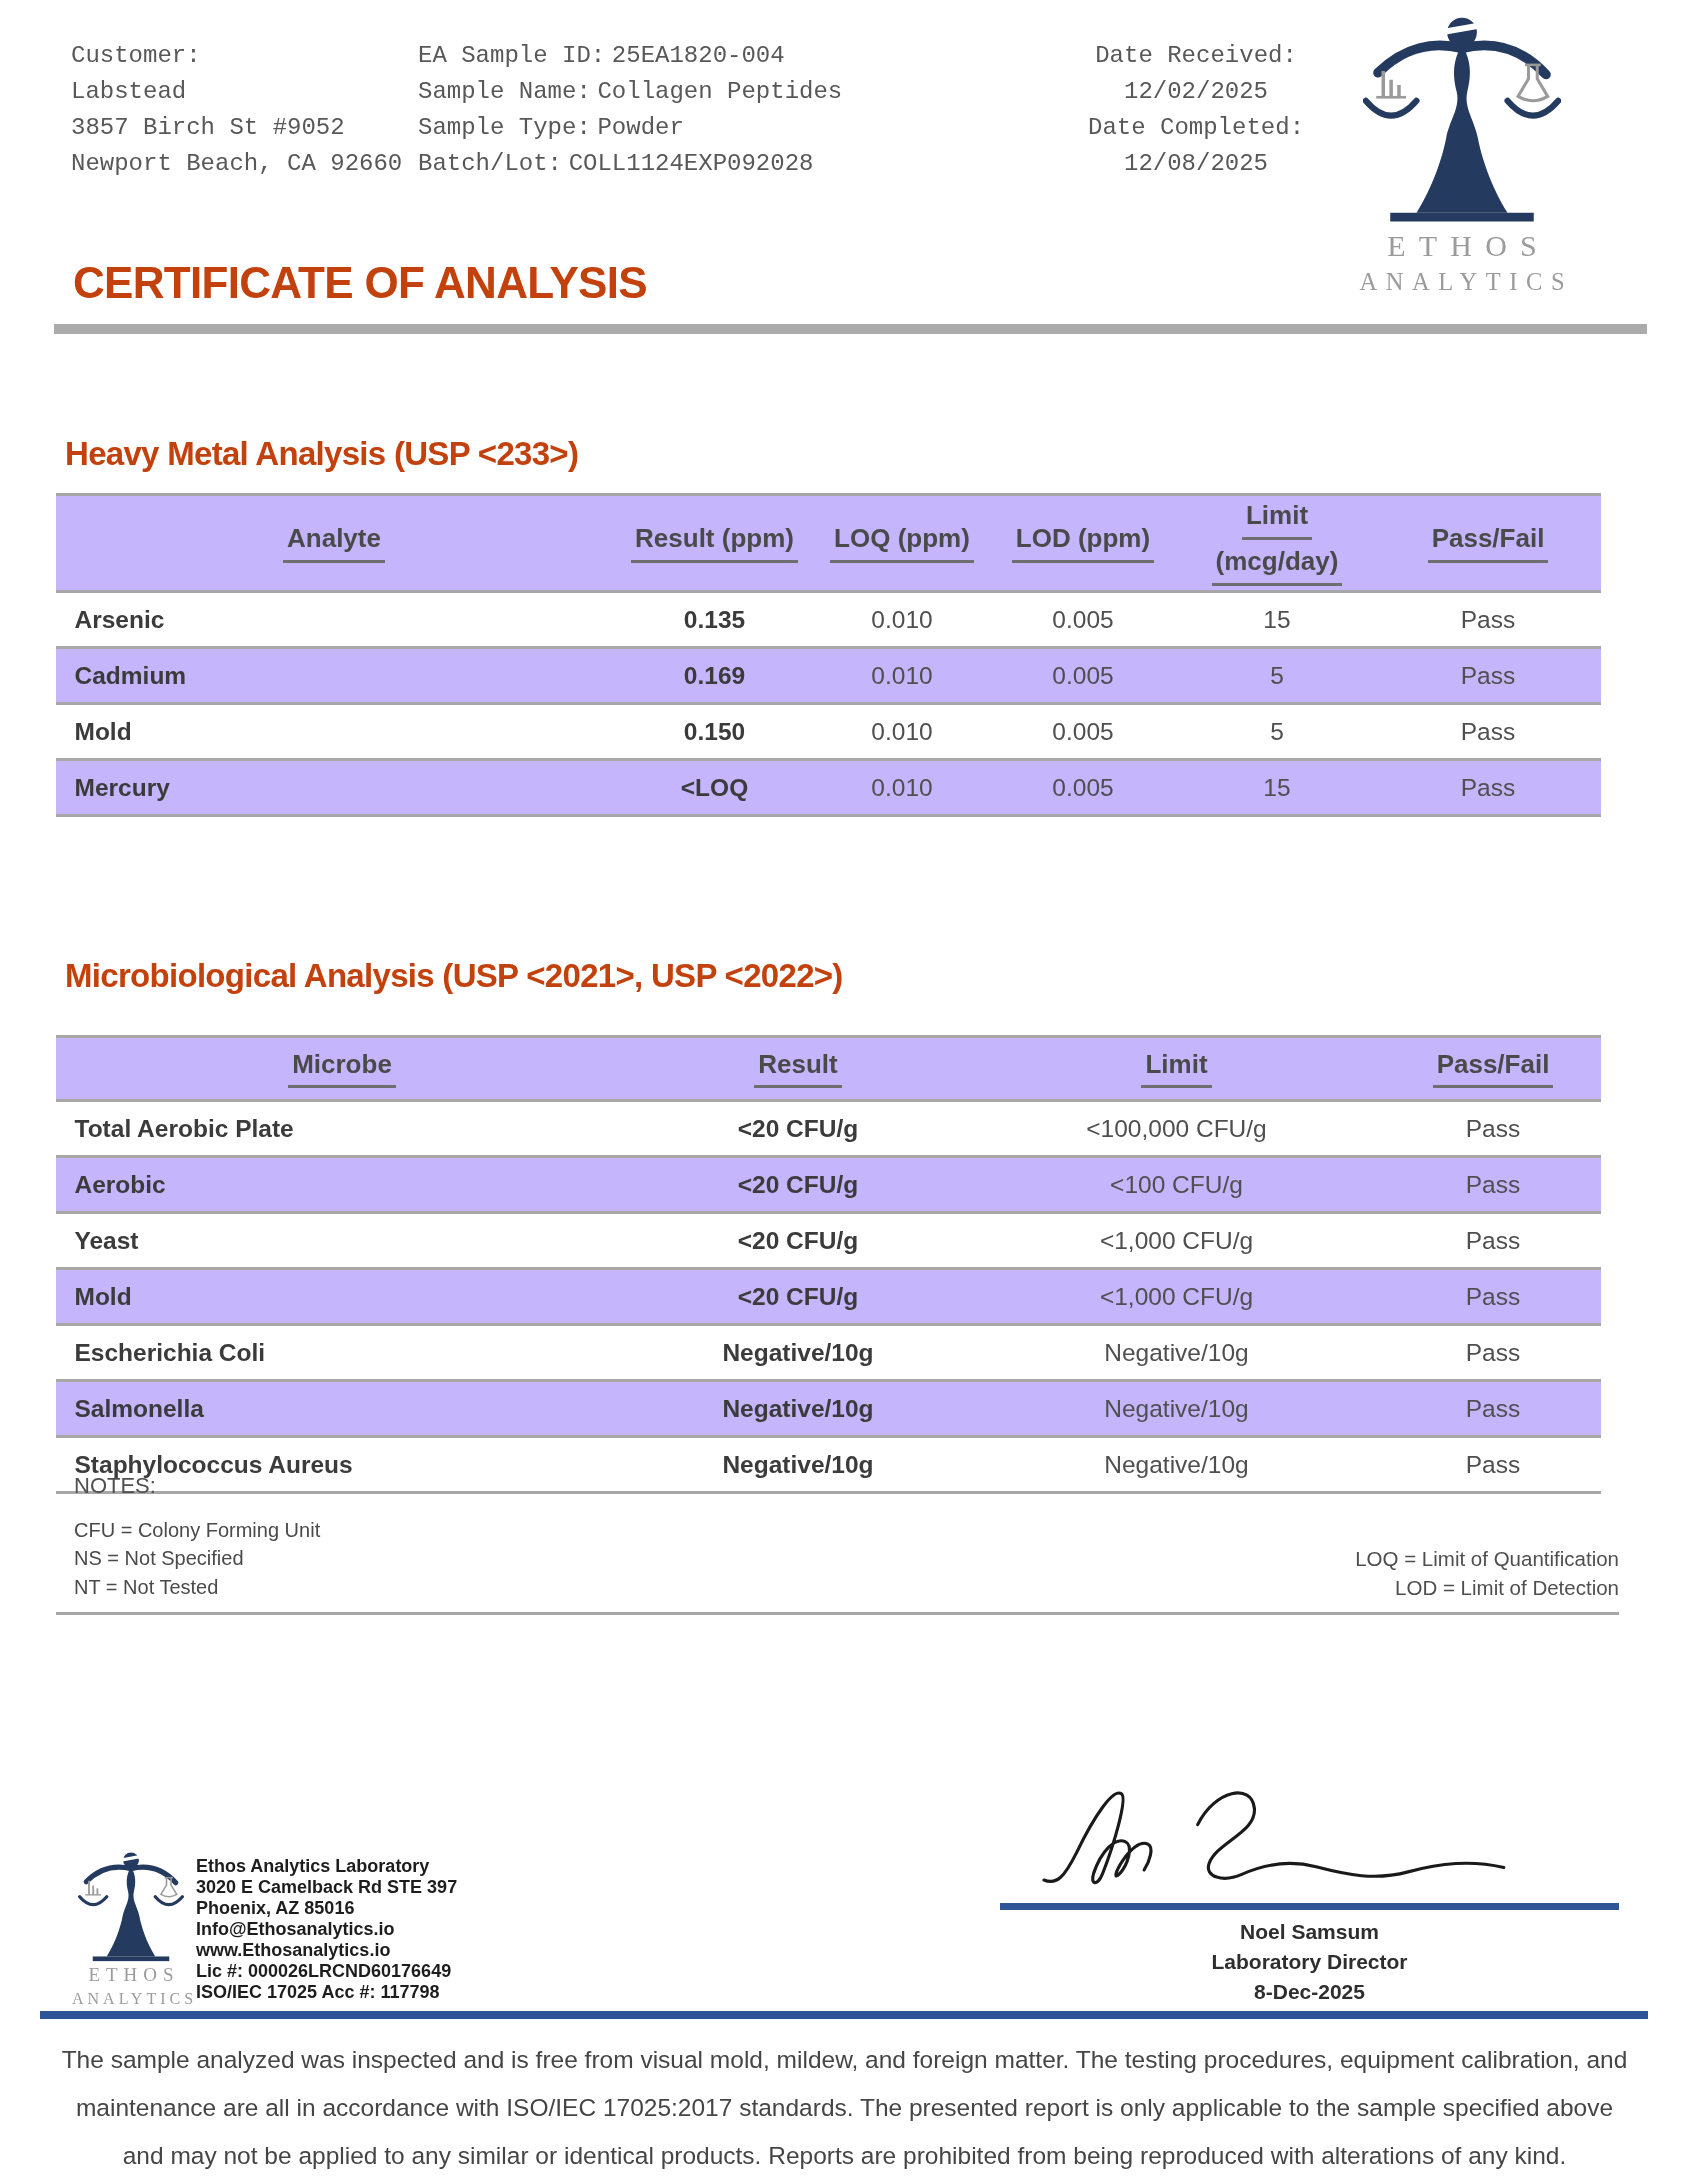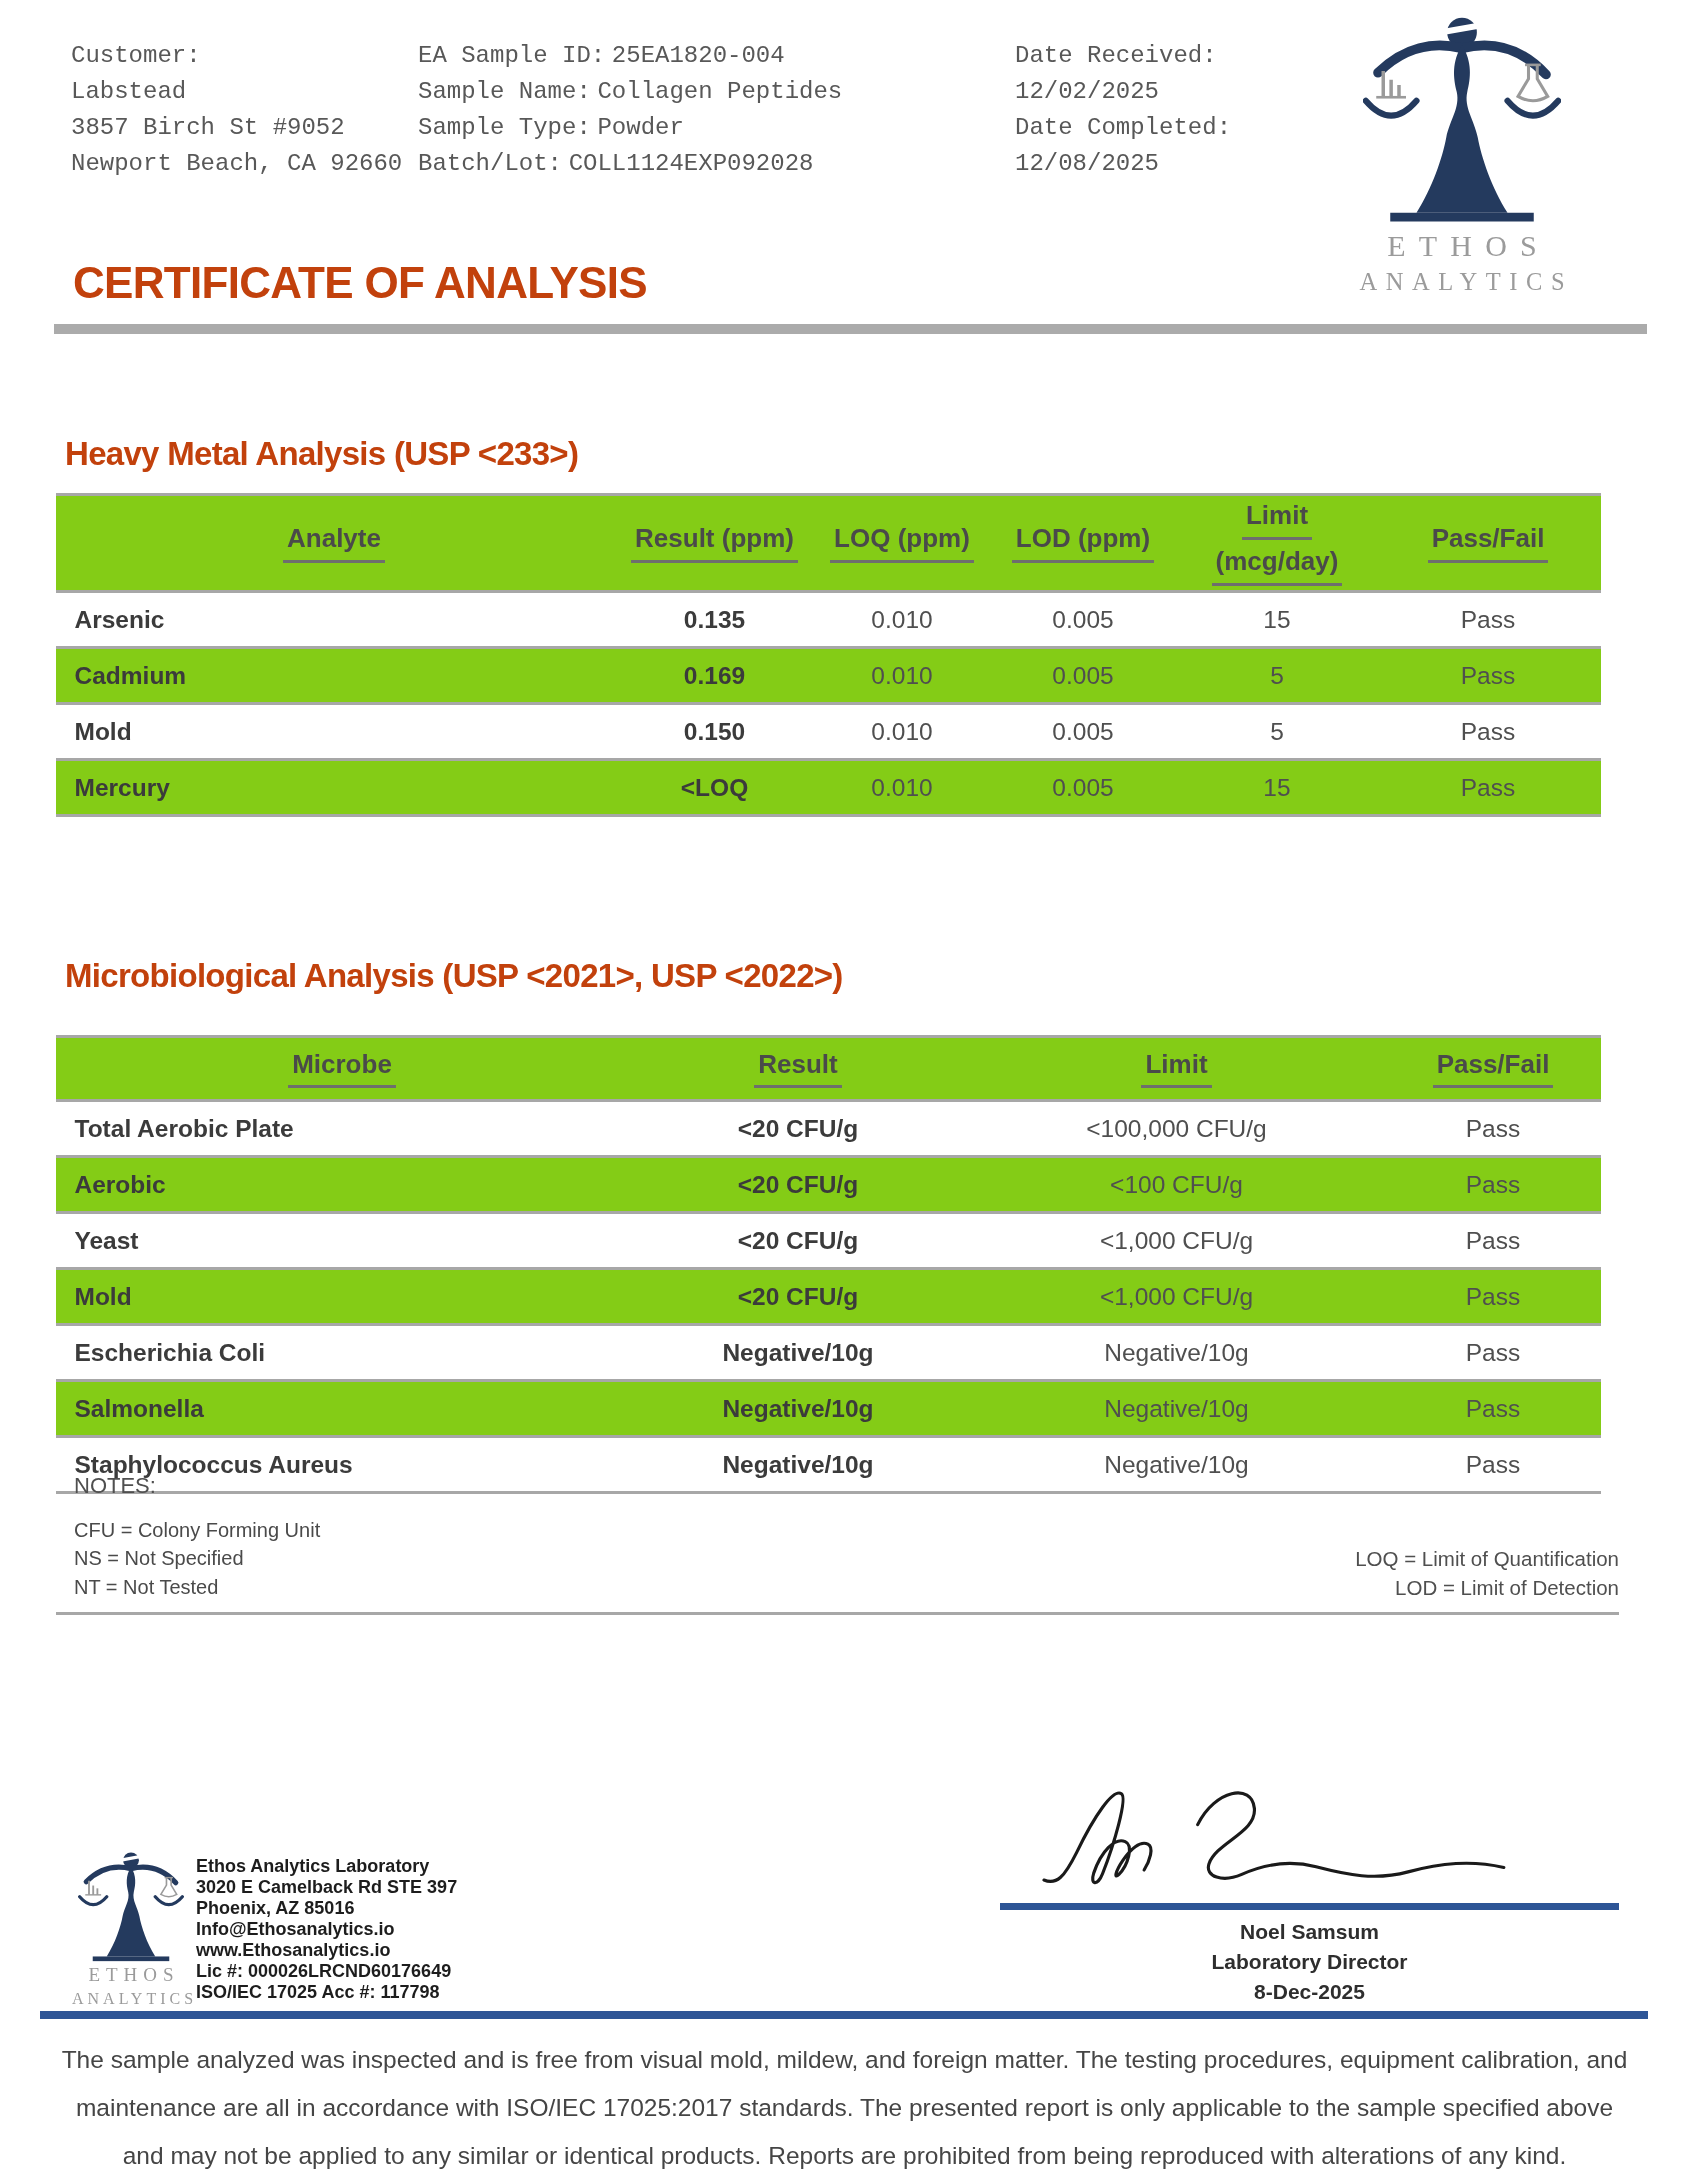--- a/index.html
+++ b/index.html
@@ -20,21 +20,21 @@
   .logo-word2 { font-family:"Liberation Serif", serif; color:#9b9b9b; font-size:24.5px; letter-spacing:8.6px; margin-top:5.3px; text-indent:8.6px; }
   
   .title { position:absolute; left:73px; top:258px; font-size:44px; font-weight:bold; letter-spacing:-0.7px; color:#c2410c; }
   .title-rule { position:absolute; left:54px; top:324px; width:1593px; height:10px; background:#ABABAB; }
   
   .sec-head { position:absolute; left:65px; font-size:33px; font-weight:bold; color:#c2410c; letter-spacing:-0.7px; }
   
   .tblwrap { position:absolute; left:56px; width:1545px; }
   table.tbl { width:100%; border-collapse:collapse; border-bottom:3.3px solid #A7A7A7; }
   table.tbl tr { border-top:3.3px solid #A7A7A7; }
-  table.tbl tr.shade { background:#84cc16;padding-left:8px; }
+  table.tbl tr.shade { background:#c4b5fd;padding-left:8px; }
   table.tbl td { vertical-align:middle; text-align:center; font-size:24.5px; color:#4f4f4f; height:56px; }
   table.tbl tr.hrow td { font-weight:bold; color:#4a4a4a; font-size:26px; }
   table.tbl td.first { text-align:left; padding-left:18.5px; font-weight:bold; color:#3b3b3b; }
   table.tbl tr.hrow td.first { text-align:center; padding-left:0; }
   table.tbl td.strong { font-weight:bold; color:#3b3b3b; }
   .th-u { display:inline-block; border-bottom:3.3px solid #6e6e6e; padding:0 4px 5.3px; }
   .th-stack { display:inline-flex; flex-direction:column; gap:6.6px; align-items:center; }
   
   .notes-label { position:absolute; left:74px; top:1473px; font-size:22px; color:#4f4f4f; }
   .notes-items { position:absolute; left:74px; top:1516px; font-size:20px; color:#4a4a4a; }
@@ -94,21 +94,21 @@
     <div class="ln">Newport Beach, CA 92660</div>
   </div>
 
   <div class="hcol" style="left:418px;">
     <div class="ln"><span class="lbl">EA Sample ID:</span><span>25EA1820-004</span></div>
     <div class="ln"><span class="lbl">Sample Name:</span><span>Collagen Peptides</span></div>
     <div class="ln"><span class="lbl">Sample Type:</span><span>Powder</span></div>
     <div class="ln"><span class="lbl">Batch/Lot:</span><span>COLL1124EXP092028</span></div>
   </div>
 
-  <div class="hcol" style="left:1015px;">
+  <div class="hcol" style="left:1088px;text-align:center;">
     <div class="ln">Date Received:</div>
     <div class="ln">12/02/2025</div>
     <div class="ln">Date Completed:</div>
     <div class="ln">12/08/2025</div>
   </div>
 
   <div class="logo-top">
     <svg class="figure" viewBox="0 0 220 240">
         <use href="#ethos-figure"></use>
       </svg>

